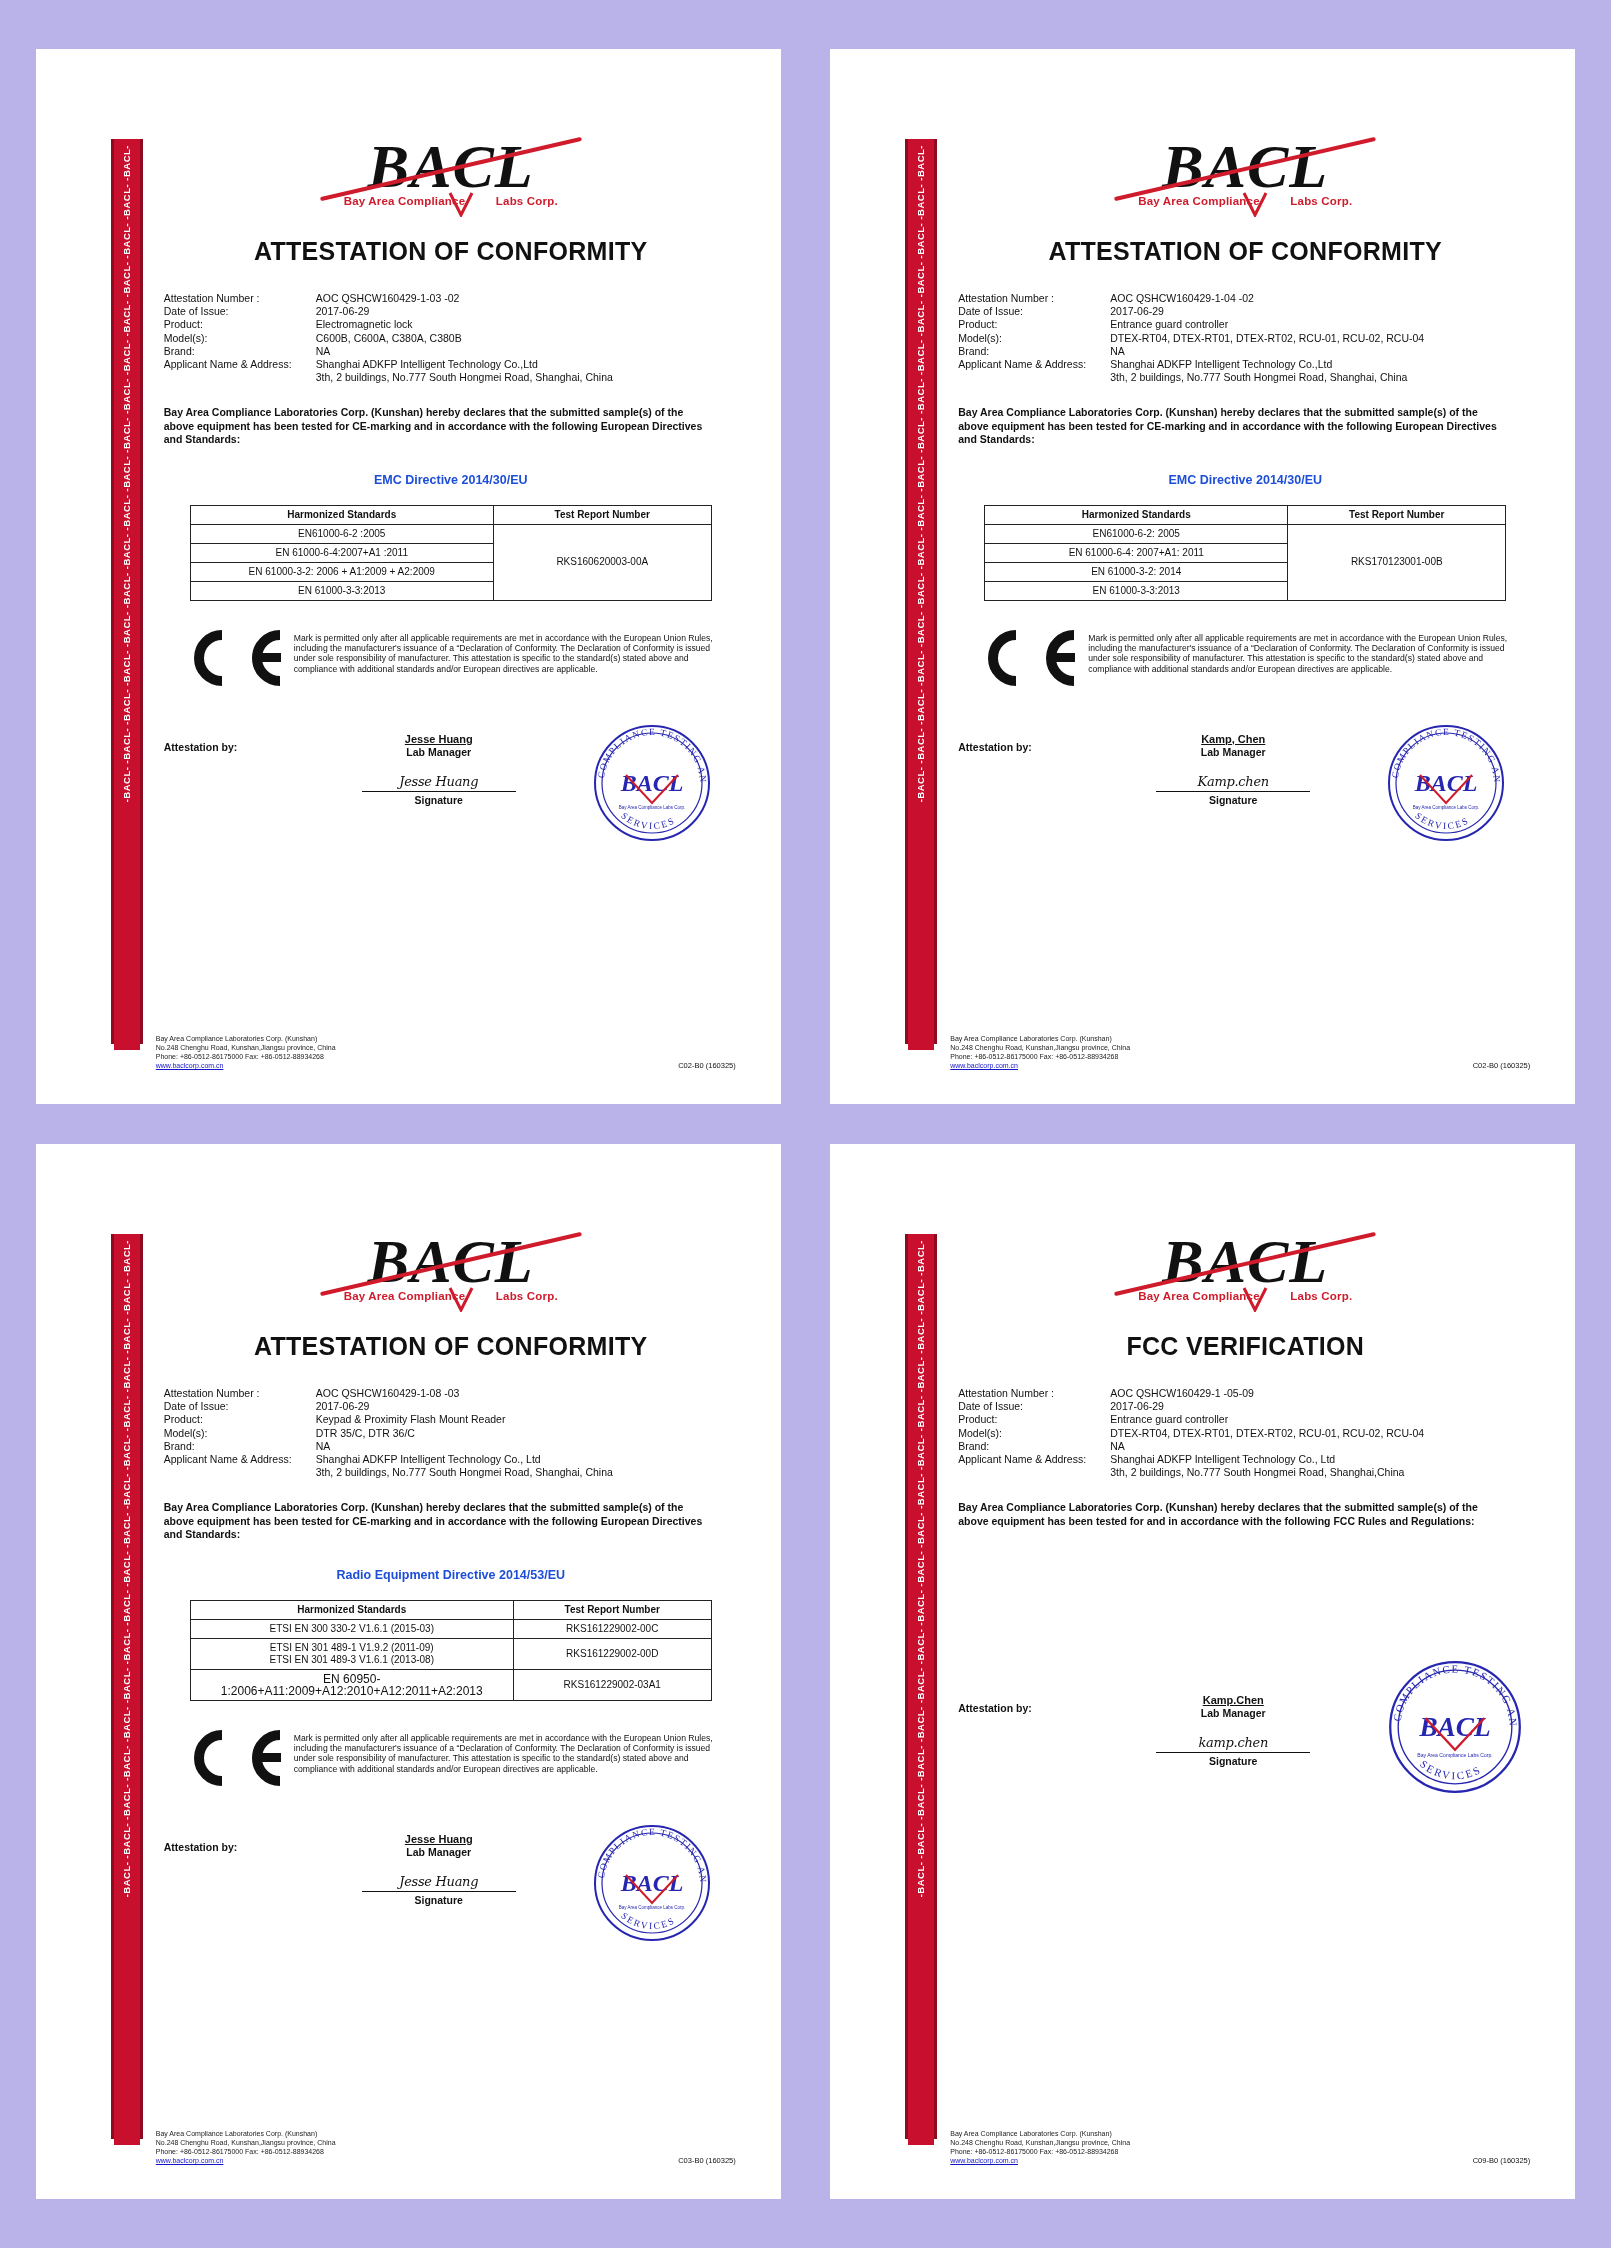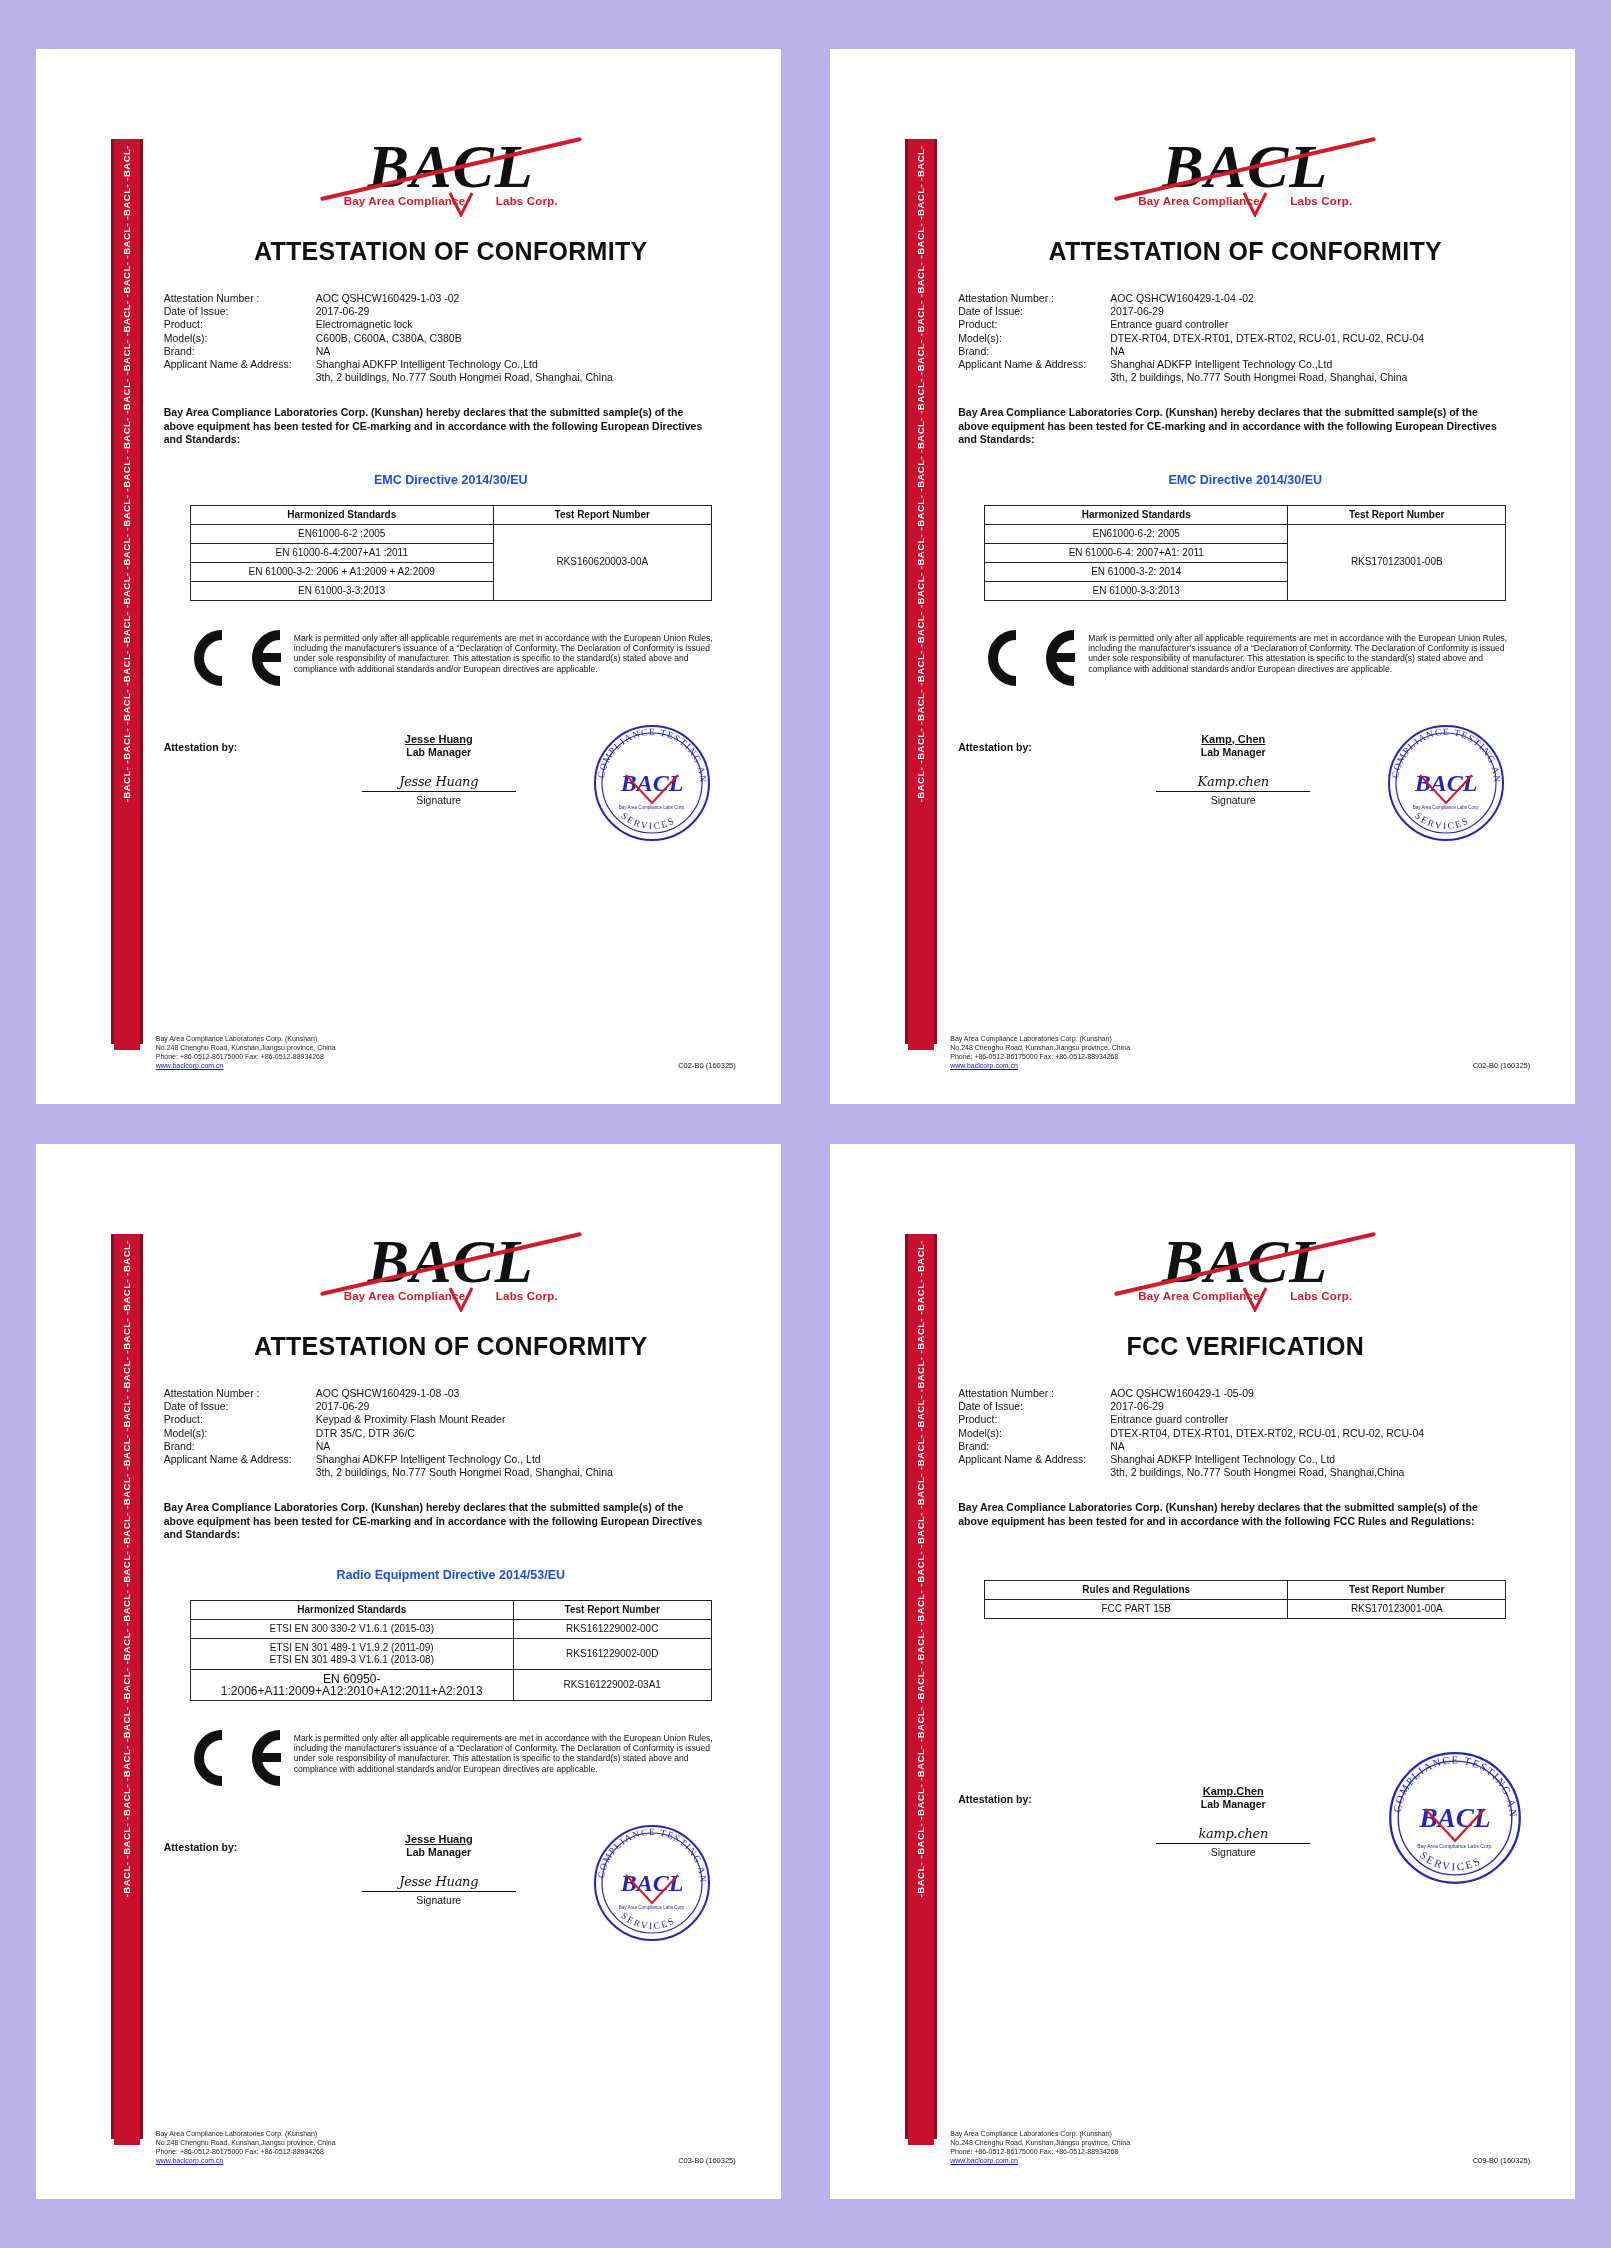--- a/index.html
+++ b/index.html
@@ -207,21 +207,21 @@
     font-style:italic;
     font-size:13px;
     color:#111;
     margin-top:16px;
     letter-spacing:-.3px;
   }
   .sign-line{
     border-top:1px solid #111;
     margin:2px 18px 0 18px;
   }
-  .sign-word{font-size:10.5px;font-weight:normal;margin-top:2px;color:#111;}
+  .sign-word{font-size:10.5px;font-weight:bold;margin-top:2px;color:#111;}
 
   
   .stamp{
     position:absolute;
     right:28px;top:0px;
     width:132px;height:132px;
   }
   .stamp svg{display:block;}
 
   
@@ -681,32 +681,20 @@
             <div class="k">Applicant Name &amp; Address:</div>
           <div class="v">
               <span class="sub">Shanghai ADKFP Intelligent Technology Co., Ltd</span>
               <span class="sub">3th, 2 buildings, No.777 South Hongmei Road, Shanghai,China</span>
             </div>
         </div>
       </div>
 
       <div class="declare">Bay Area Compliance Laboratories Corp. (Kunshan) hereby declares that the submitted sample(s) of the above equipment has been tested for and in accordance with the following FCC Rules and Regulations:</div>
 
-      <table class="std" style="margin-top:52px">
-        <tbody>
-            <tr>
-          <th style="width:290px">Rules and Regulations</th>
-          <th style="width:205px">Test Report Number</th>
-        </tr>
-        <tr>
-          <td>FCC PART 15B</td>
-          <td>RKS170123001-00A</td>
-        </tr>
-      </tbody>
-        </table>
 
       <div class="sign-block" style="margin-top:150px">
         <div class="sign-label">Attestation by:</div>
         <div class="sign-name-wrap">
           <div class="sign-name">Kamp.Chen</div>
           <div class="sign-role">Lab Manager</div>
           <div class="sign-script">kamp.chen</div>
           <div class="sign-line"></div>
           <div class="sign-word">Signature</div>
         </div>

